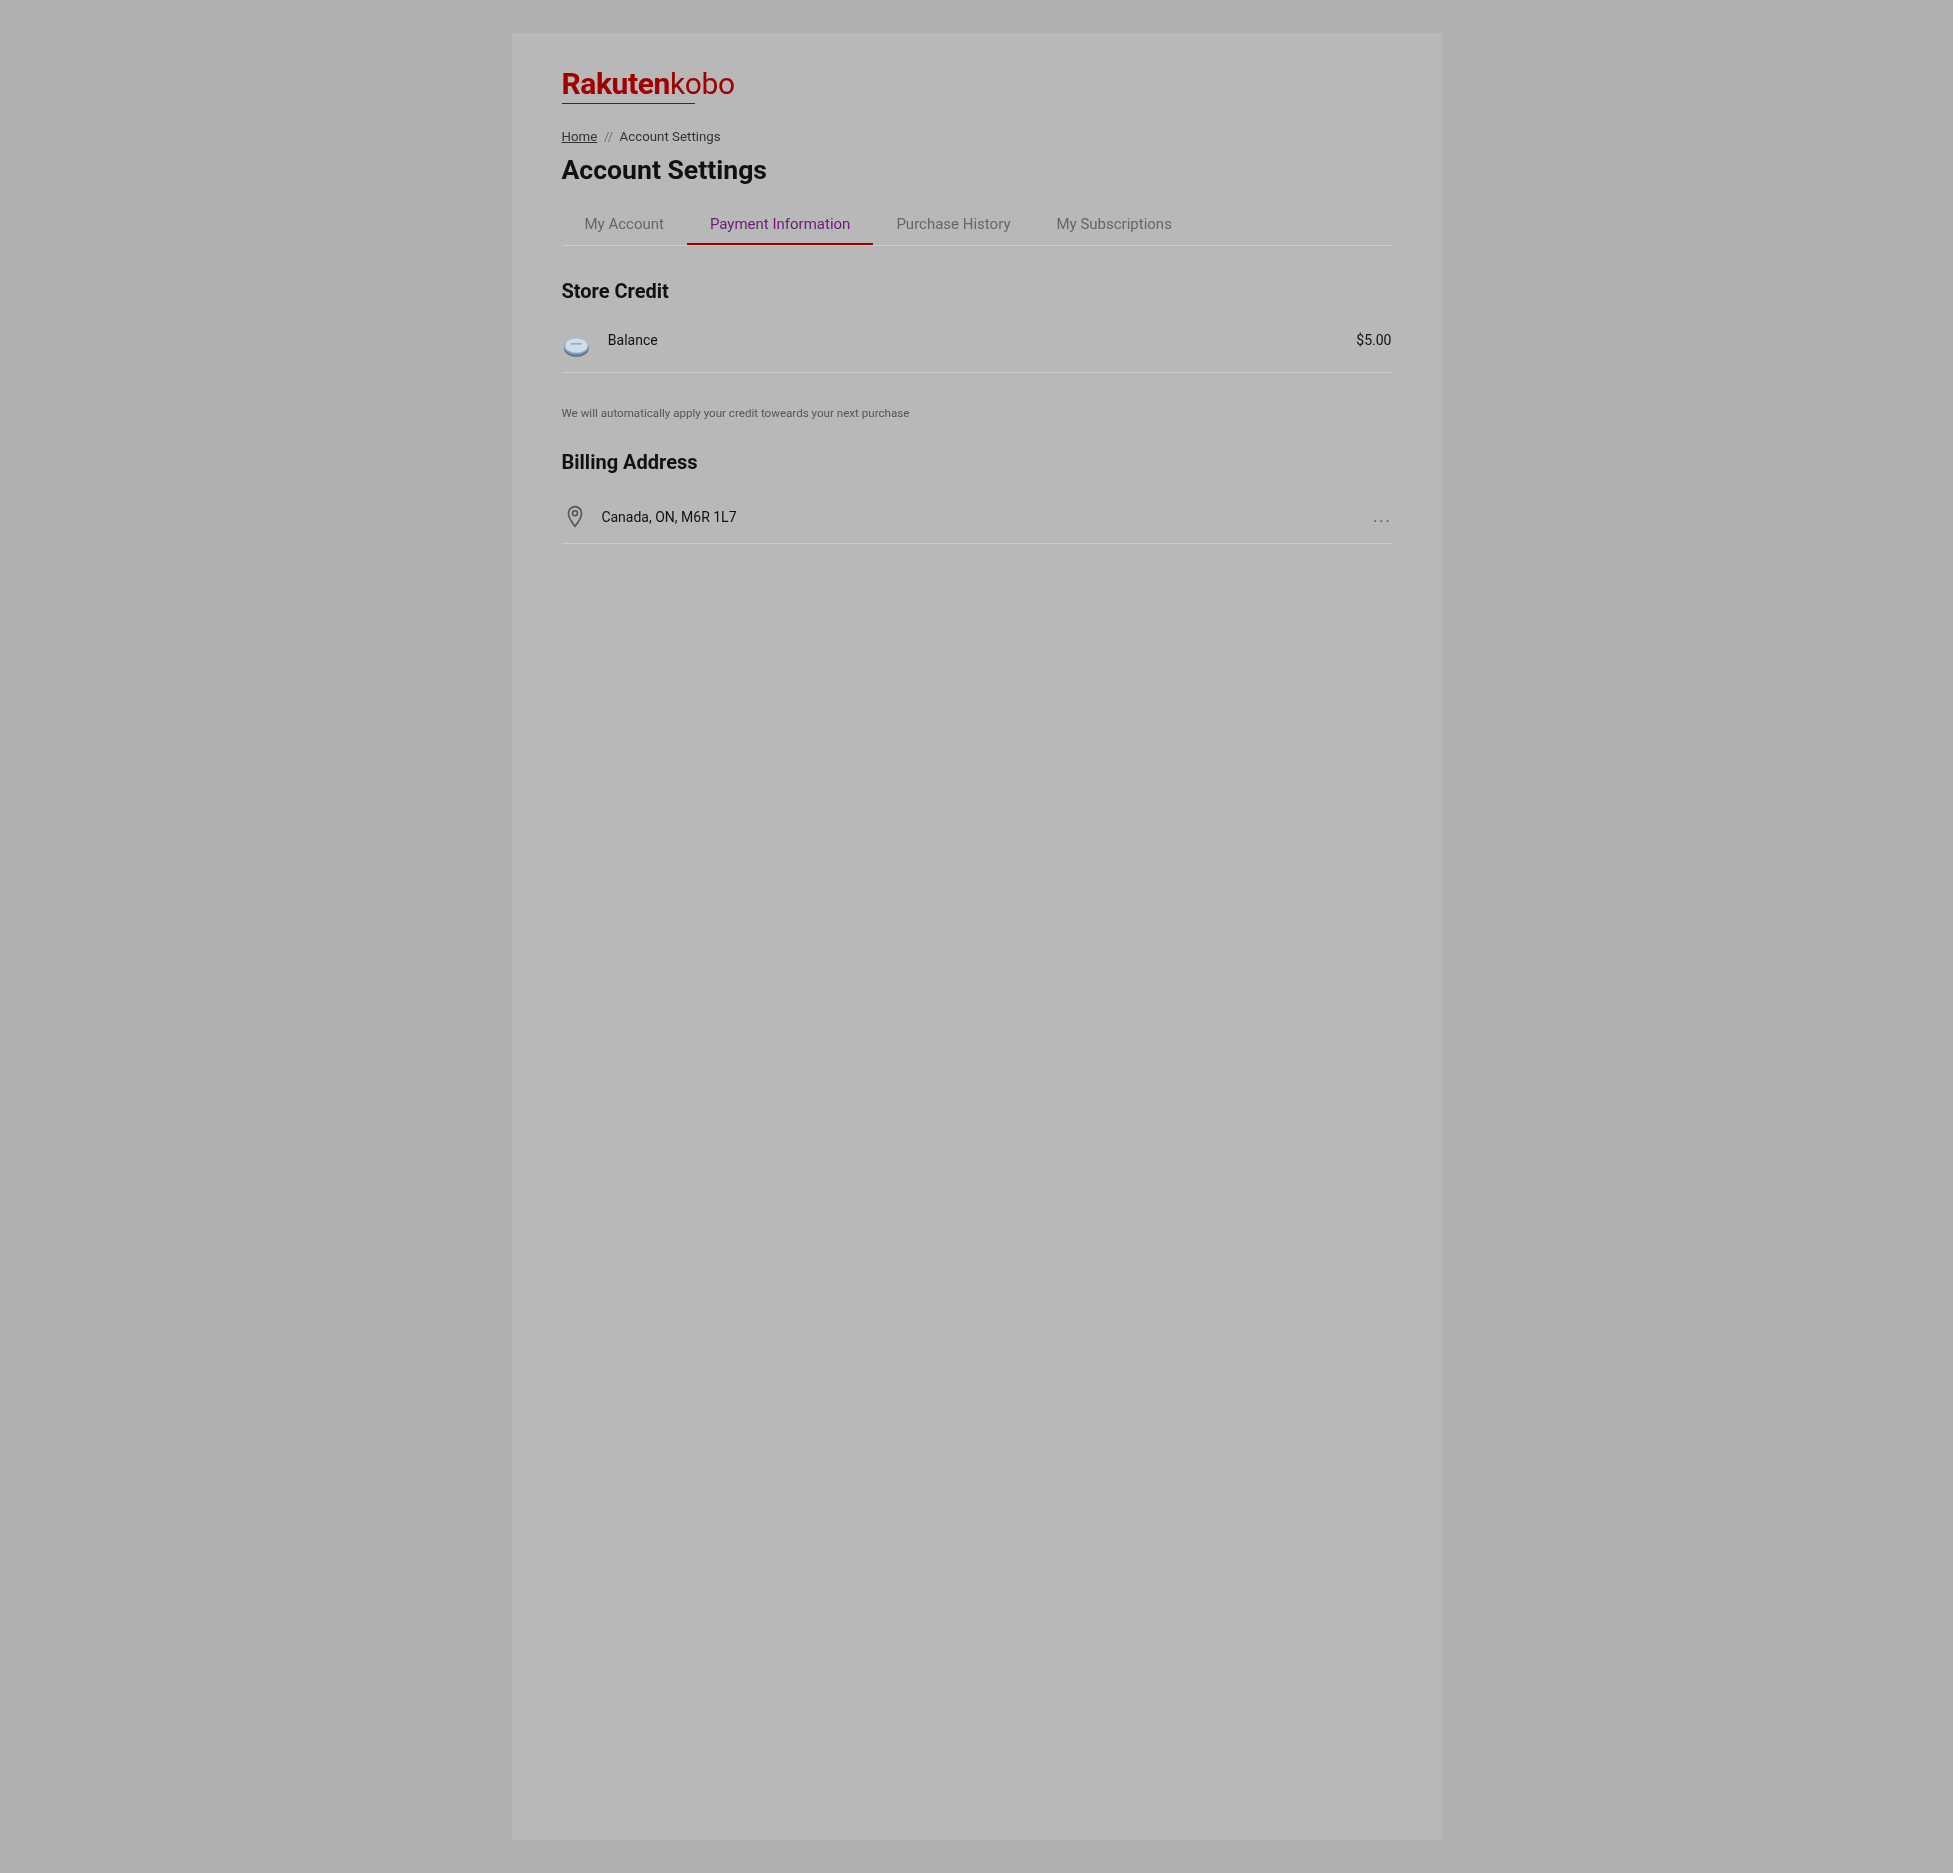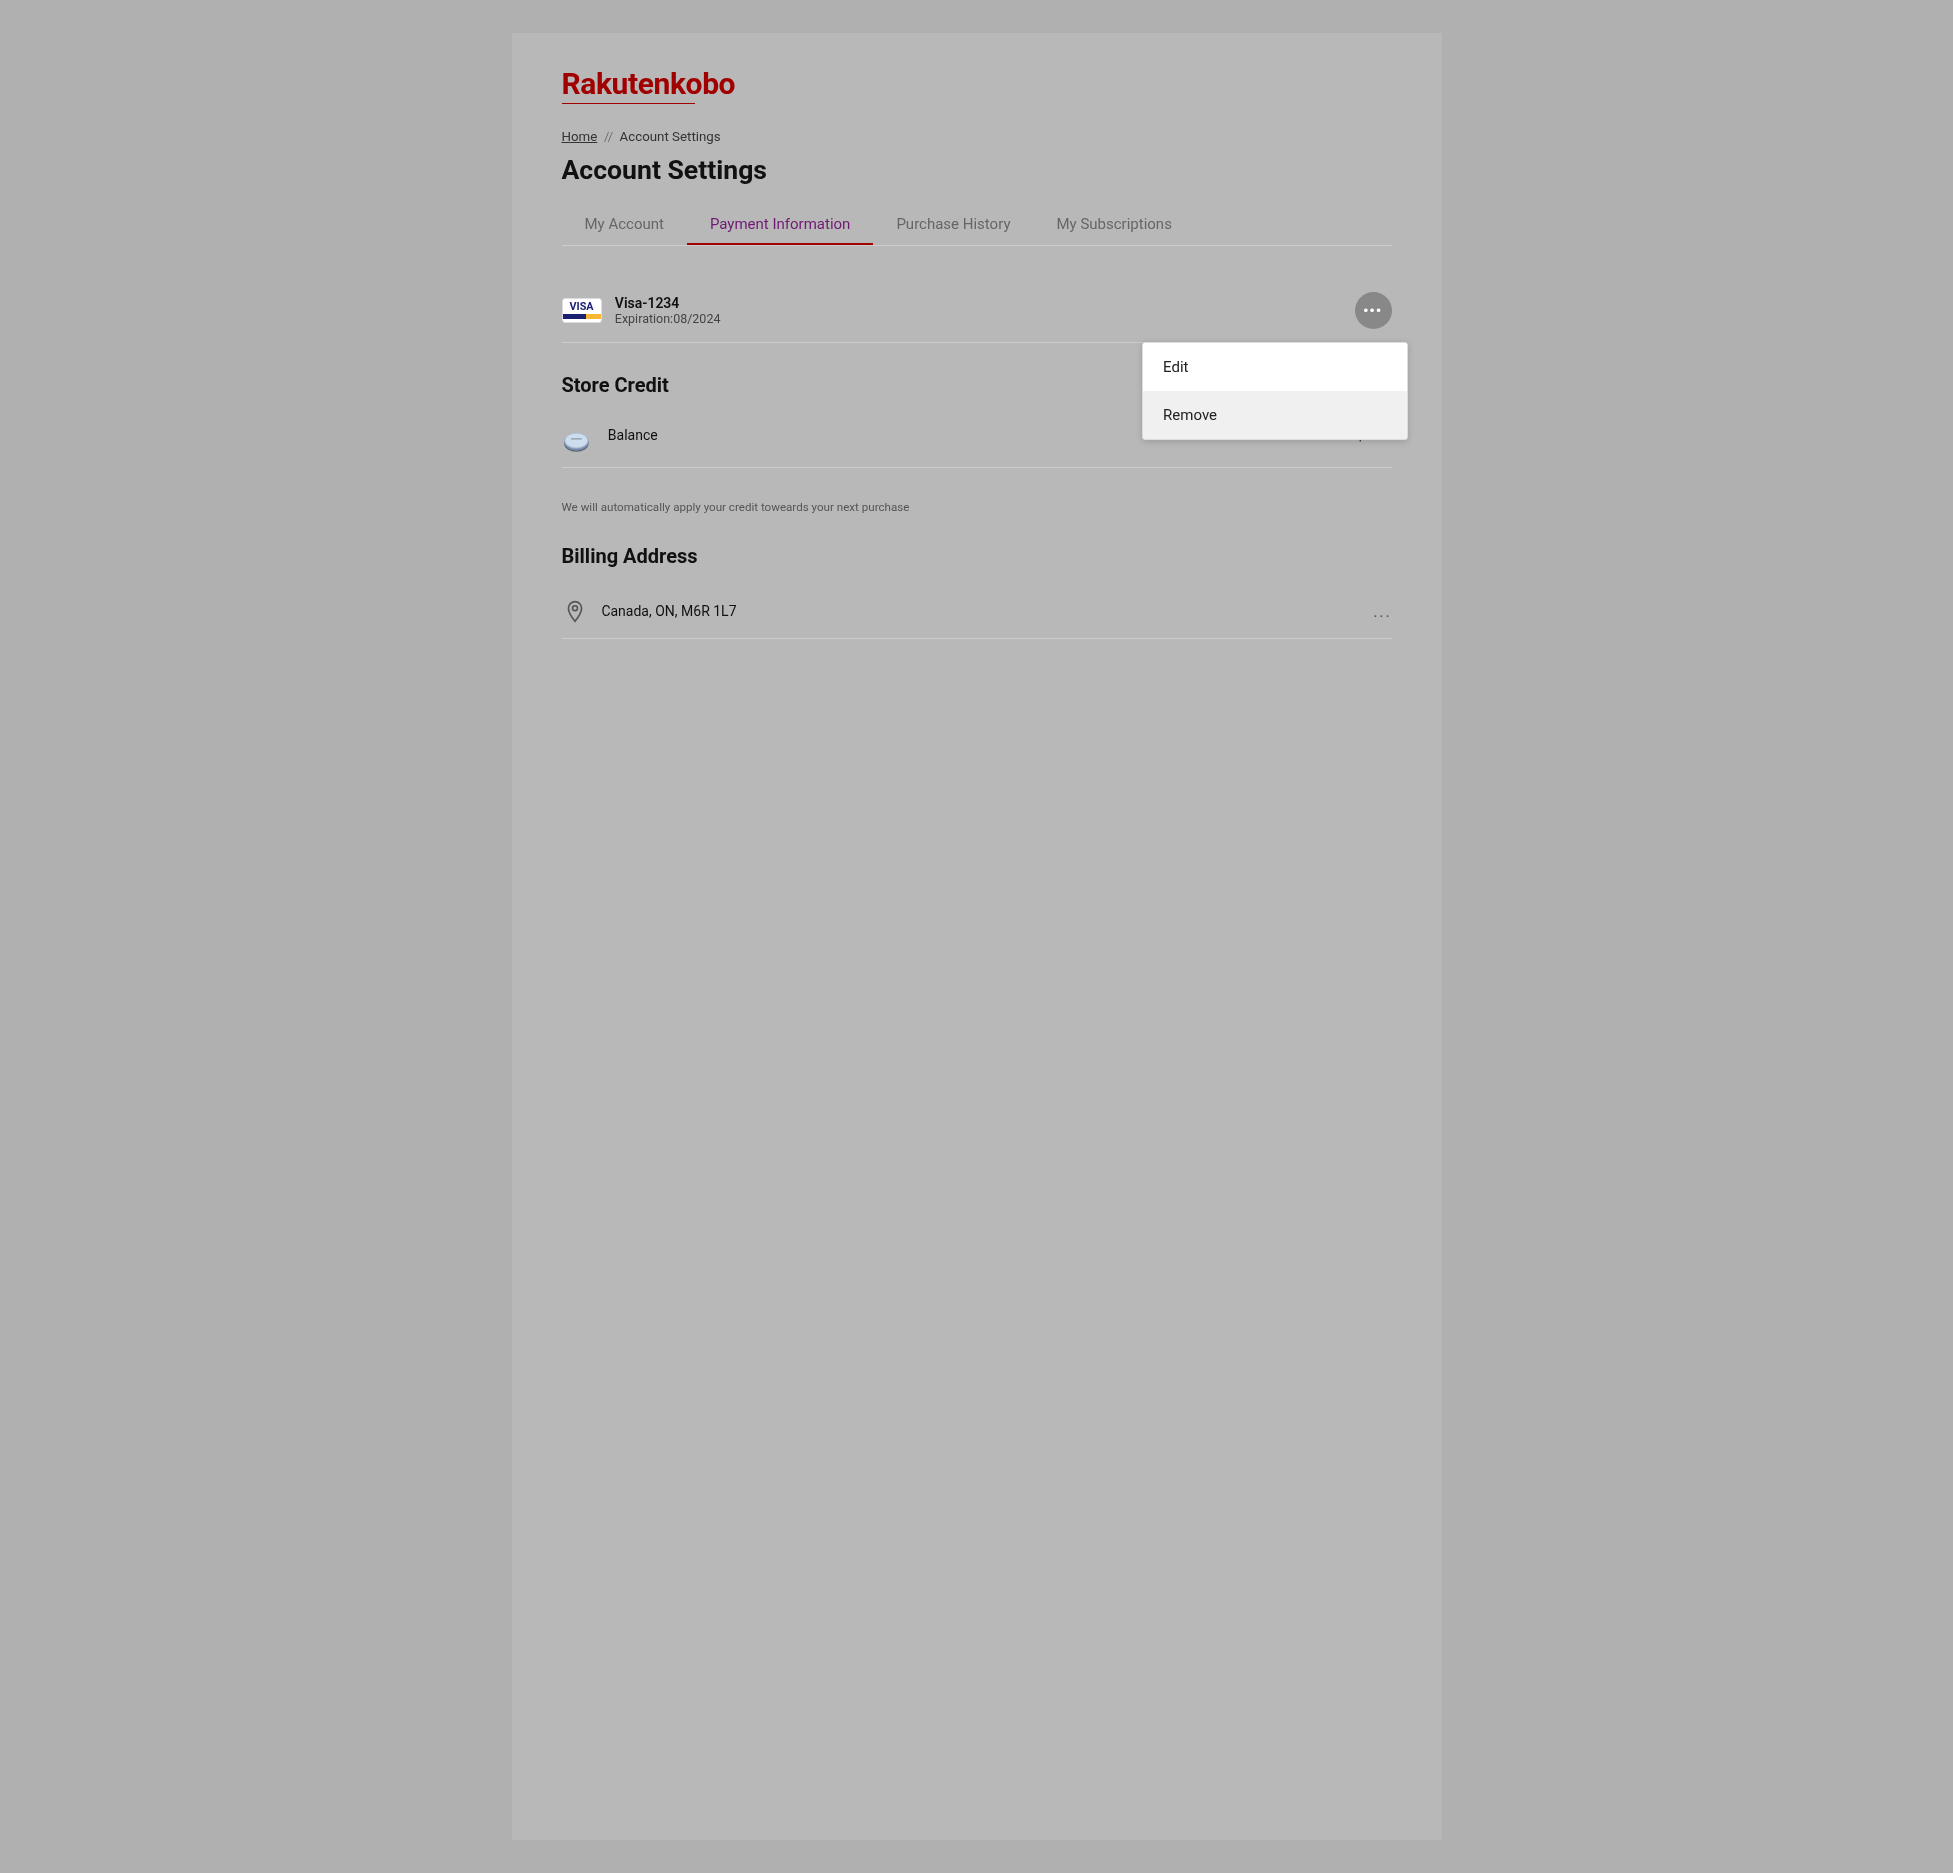--- a/index.html
+++ b/index.html
@@ -29,21 +29,21 @@
     }
 
     .logo-text {
       font-size: 30px;
       font-weight: 700;
       color: #a00000;
       letter-spacing: -0.4px;
     }
 
     .logo-text .kobo {
-      font-weight: 700;
+      font-weight: 400;
       text-align: right;
     }
 
     .logo-underline {
       width: 133px;
       height: 1.7px;
       background-color: #a00000;
       margin-top: 1.7px;
     }
 
@@ -310,45 +310,20 @@
 
   <nav class="tabs">
     <div class="tab">My Account</div>
     <div class="tab active">Payment Information</div>
     <div class="tab">Purchase History</div>
     <div class="tab">My Subscriptions</div>
   </nav>
 
   <div class="section">
 
-    <div class="payment-row">
-
-      <div class="visa-logo">
-        <span class="visa-logo-text">VISA</span>
-        <div class="visa-logo-stripe"></div>
-      </div>
-
-      <div class="payment-info">
-        <div class="payment-name">Visa-1234</div>
-        <div class="payment-expiry">
-          <span>Expiration:</span><span>08/2024</span>
-        </div>
-      </div>
-
-      <div style="position:relative;">
-        <button class="more-button">
-          <span class="dots">•••</span>
-        </button>
-
-        <div class="dropdown-menu">
-          <div class="dropdown-item">Edit</div>
-          <div class="dropdown-item">Remove</div>
-        </div>
-      </div>
-    </div>
   </div>
 
   <div class="section">
     <h2 class="section-title">Store Credit</h2>
 
     <div class="balance-row">
 
       <div class="balance-icon">
         <svg width="30" height="23" viewBox="0 0 36 28">
 

